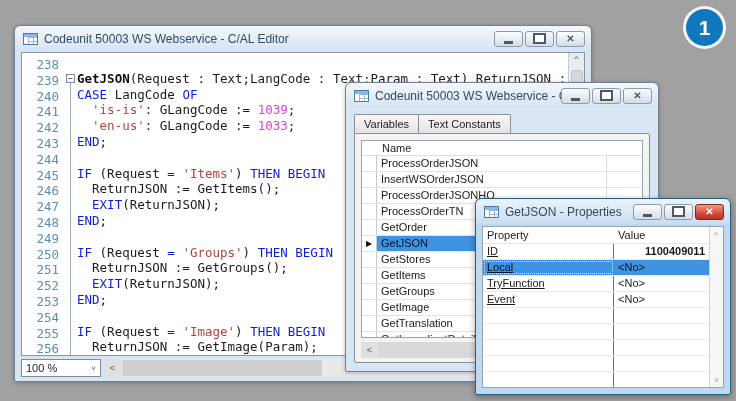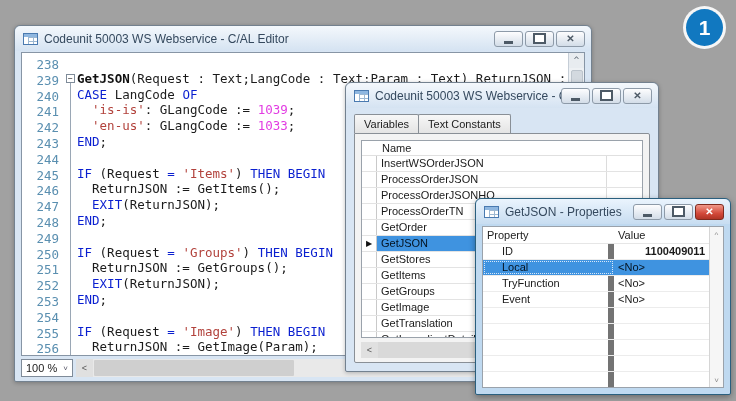--- a/index.html
+++ b/index.html
@@ -47,21 +47,21 @@
   .c-str { color:var(--string); }
   .c-num { color:var(--number); }
   .c-fn  { color:#111; font-weight:bold; }
   .vscroll { width:16px; flex:none; background:#eef1f4; border-left:1px solid #c5cdd6;
              display:flex; flex-direction:column; align-items:center; }
   .sc-arrow { width:100%; height:15px; font-size:9px; color:#5b6670; display:flex;
               align-items:center; justify-content:center; background:#e8ecf0; }
   .v-thumb { width:12px; height:150px; margin-top:2px; background:#d3d9df; border:1px solid #bcc4cc; border-radius:2px; }
 
   .statusbar { position:absolute; left:6px; right:6px; bottom:4px; height:18px; display:flex; align-items:stretch; gap:3px; }
-  .zoom-box { width:52px; background:#fff; border:1px solid #7f8b99; font-size:11px; color:#222;
+  .zoom-box { width:80px; background:#fff; border:1px solid #7f8b99; font-size:11px; color:#222;
               display:flex; align-items:center; padding:0 4px; }
   .zoom-box .zlabel { flex:1; }
   .zoom-caret { font-size:8px; color:#556; }
   .hscroll { flex:1; background:#e9e9e9; position:relative; display:flex; }
   .h-arrow { width:17px; height:100%; background:#e0e0e0; font-size:9px; color:#555;
              display:flex; align-items:center; justify-content:center; }
   .h-thumb { position:absolute; left:18px; top:1px; bottom:1px; width:200px; background:#cfcfcf; border-radius:1px; }
 
   
   #win-funcs { left:345px; top:82px; width:314px; height:290px; z-index:2; }
@@ -83,21 +83,21 @@
 
   
   #win-props { left:475px; top:198px; width:256px; height:197px; z-index:3; }
   .prop-table { position:absolute; left:6px; top:27px; right:6px; bottom:6px; background:#fff;
                 border:1px solid #9aa2ab; display:flex; font-size:11px; overflow:hidden; }
   .prop-main { flex:1; }
   .prop-hdr { display:flex; height:17px; line-height:17px; border-bottom:1px solid #e6e6e6; }
   .prop-hdr .ph-p { width:58%; padding-left:4px; color:#222; }
   .prop-hdr .ph-v { flex:1; padding-left:4px; color:#222; }
   .prop-row { display:flex; height:16px; line-height:15px; border-bottom:1px solid #ececec; }
-  .pr-p { width:58%; padding-left:19px; color:#1a1a1a; border-right:6px solid #737373; }
+  .pr-p { width:58%; padding-left:4px; color:#1a1a1a; border-right:1px solid #737373;text-decoration:underline; }
   .pr-v { flex:1; padding:0 4px; color:#1a1a1a; }
   .prop-row.selected { background:var(--selection); }
   .prop-row.selected .pr-p { color:#04121f; outline:1px dotted #d8e8f8; outline-offset:-2px; border-right-color:transparent; }
   .prop-row.selected .pr-v { color:#04121f; }
   .prop-row .bold-val { font-weight:bold; text-align:right; }
   .prop-vscroll { width:14px; flex:none; border-left:1px solid #d5d5d5; background:#f6f6f6;
                   display:flex; flex-direction:column; justify-content:space-between; align-items:center; }
   .pv-arrow { height:14px; width:100%; font-size:8px; color:#8a8a8a; display:flex; align-items:center; justify-content:center; }
 
   
@@ -177,25 +177,25 @@
   <div class="tabs" id="tabs">
       <div class="tab">Variables</div>
       <div class="tab">Text Constants</div>
     </div>
   <div class="tabpage">
     <div class="fn-list">
       <div class="fn-header">Name</div>
       <div id="fn-rows">
           <div class="fn-row">
             <div class="sel-cell"></div>
+            <div class="name-cell">ProcessOrderJSON</div>
+          </div>
+          <div class="fn-row">
+            <div class="sel-cell"></div>
             <div class="name-cell">InsertWSOrderJSON</div>
-          </div>
-          <div class="fn-row">
-            <div class="sel-cell"></div>
-            <div class="name-cell">ProcessOrderJSON</div>
           </div>
           <div class="fn-row">
             <div class="sel-cell"></div>
             <div class="name-cell">ProcessOrderJSONHO</div>
           </div>
           <div class="fn-row">
             <div class="sel-cell"></div>
             <div class="name-cell">ProcessOrderTN</div>
           </div>
           <div class="fn-row">

